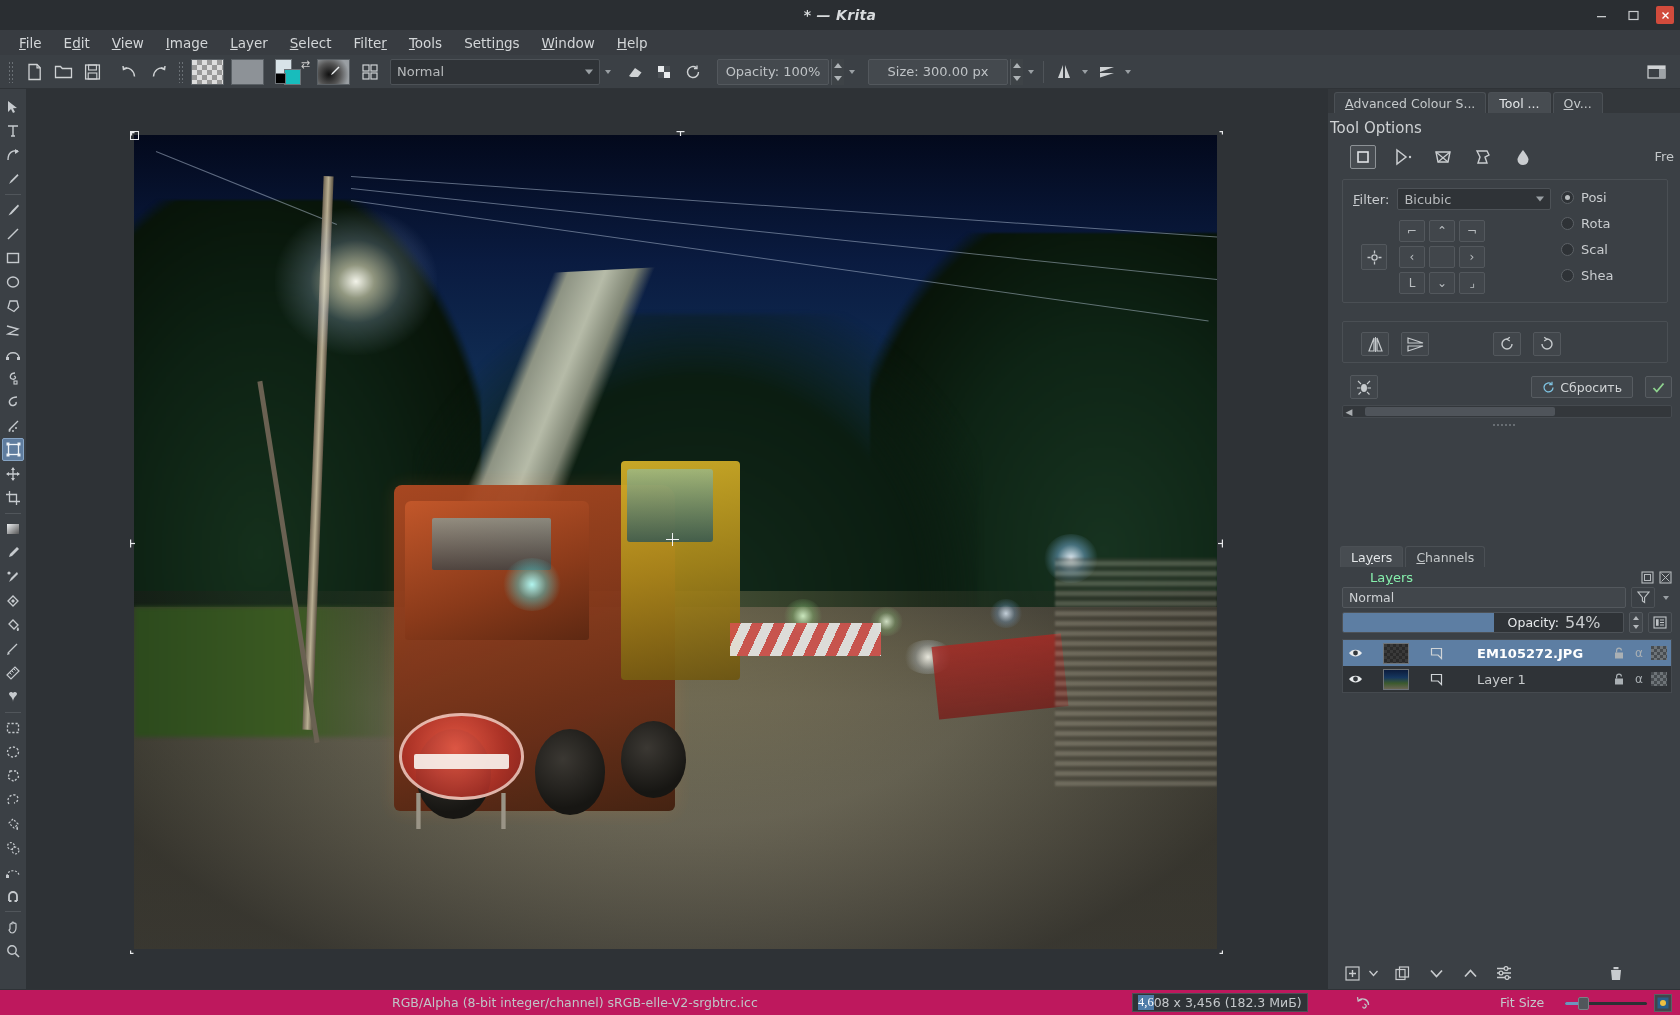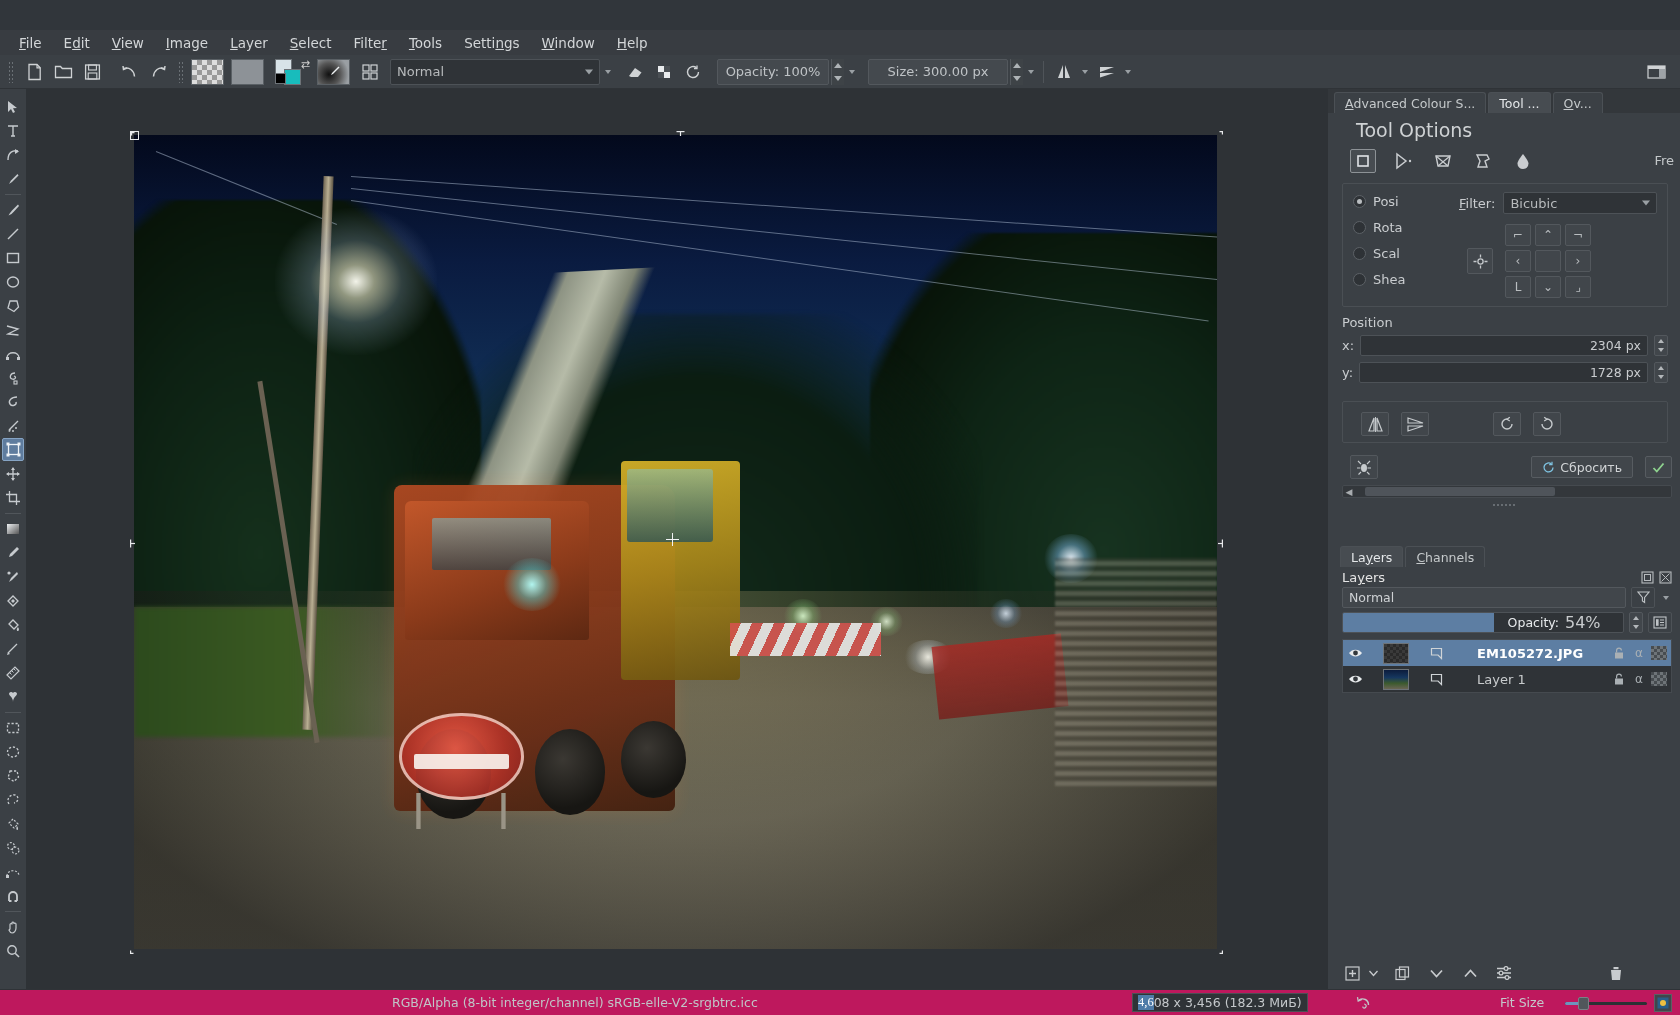--- a/index.html
+++ b/index.html
@@ -198,21 +198,21 @@
   .rightdock { position: absolute; right: 0; top: 89px; width: 352px; bottom: 26px; background: #3b4045; }
   .docktabs { display: flex; align-items: flex-end; height: 24px; padding-left: 6px; gap: 2px; background: #33373b; }
   .dtab {
     height: 21px; padding: 0 10px; display: flex; align-items: center;
     font-size: 12.5px; color: #c5c9cb; background: #3b4045;
     border: 1px solid #4b5055; border-bottom: none; border-radius: 3px 3px 0 0;
   }
   .dtab.active { background: #474c51; color: #e4e7e9; }
   .dtab u { text-decoration: underline; }
 
-  .panel-title { font-size: 19px; color: #cfd2d4; padding: 6px 0 4px 28px; }
+  .panel-title { font-size: 15px; color: #cfd2d4; padding: 6px 0 4px 2px; }
   .tool-shapes { display: flex; align-items: center; gap: 14px; padding: 4px 0 4px 22px; }
   .tshape { width: 26px; height: 24px; display: flex; align-items: center; justify-content: center;
     color: #cacdd0; border: 1px solid transparent; border-radius: 2px; }
   .tshape.active { border-color: #8d9296; background: #474c51; }
   .free-label { position:absolute; right: 4px; font-size: 13px; color: #c3c7c9; }
 
   .group-box { margin: 6px 12px 0 14px; border: 1px solid #4a4f54; border-radius: 2px; padding: 8px 10px; position: relative; }
   .row { display: flex; align-items: center; gap: 8px; }
   .lbl { font-size: 13px; color: #c9cccf; }
   .lbl u { text-decoration: underline; }
@@ -245,21 +245,21 @@
   .hscroll { height: 13px; margin: 6px 8px 0 14px; background:#33373b; border:1px solid #454a4f; border-radius:2px; display:flex; align-items:center; }
   .hscroll .thumb { height: 9px; margin-left: 10px; width: 190px; background:#4f545a; border-radius:2px; }
   .hscroll .arrow { width: 12px; text-align:center; font-size: 9px; color:#a8acaf; }
 
   .dotgrip { height: 7px; display:flex; align-items:center; justify-content:center; gap:2px; }
   .dotgrip span { width:2px;height:2px;background:#777d82;border-radius:50%; }
 
   
   .layers-dock { position:absolute; left:0; right:0; top:454px; bottom:0; background:#3b4045; }
   .layers-head { display:flex; align-items:center; justify-content:space-between; padding: 3px 8px 2px 14px; }
-  .layers-head .ltitle { font-size: 13px; color:#e5e5e5; }
+  .layers-head .ltitle { font-size: 13px; color:#86efac;margin-left:28px; }
   .layers-head .hicons { display:flex; gap:5px; color:#b6babd; }
   .blend-row { display:flex; align-items:center; gap:5px; padding: 0 8px 0 14px; }
   .blend-combo { flex:1; height:21px; background:#41464b; border:1px solid #53585d; border-radius:2px;
     display:flex; align-items:center; padding:0 6px; font-size:12.5px; color:#ced1d4; position:relative; }
   .opacity-row { display:flex; align-items:center; gap:5px; padding: 4px 8px 4px 14px; }
   .opacity-slider { flex:1; height:21px; background:#2f3337; border:1px solid #4d5257; border-radius:2px;
     position:relative; display:flex; align-items:center; overflow:hidden; }
   .opacity-fill { position:absolute; left:0; top:0; bottom:0; width:54%; background:#5d7ea3; }
   .opacity-lbl { position:relative; z-index:2; width:100%; display:flex; align-items:center; gap:6px; }
   .opacity-lbl .t { flex:1; text-align:right; font-size:12.5px; color:#e7eaec; }
@@ -307,20 +307,40 @@
   .sb-zoomicon { position:absolute; left: 1654px; width:18px;height:18px; border:1px solid #5b6065; background:#41464b;
     display:flex;align-items:center;justify-content:center; }
 
   svg { display:block; }
 </style>
 </head>
 <body>
 
 <div id="app">
 
+  <div class="titlebar">
+    <div class="title">* — Krita</div>
+    <div class="win-btns">
+      <div class="win-btn">
+        <svg width="11" height="11" viewBox="0 0 11 11">
+            <rect x="1" y="6" width="9" height="1.3" fill="#c8cbcd"></rect>
+          </svg>
+      </div>
+      <div class="win-btn">
+        <svg width="11" height="11" viewBox="0 0 11 11">
+            <rect x="1" y="1.5" width="9" height="8" fill="none" stroke="#c8cbcd" stroke-width="1.2"></rect>
+          </svg>
+      </div>
+      <div class="win-btn close">
+        <svg width="11" height="11" viewBox="0 0 11 11">
+            <path d="M2.5 2.5 L8.5 8.5 M8.5 2.5 L2.5 8.5" stroke="#fff" stroke-width="1.4"></path>
+          </svg>
+      </div>
+    </div>
+  </div>
 
   <div class="menubar">
     <div class="menu-item"><u>F</u><span>ile</span></div>
     <div class="menu-item">E<u>d</u>it</div>
     <div class="menu-item"><u>V</u>iew</div>
     <div class="menu-item"><u>I</u>mage</div>
     <div class="menu-item"><u>L</u>ayer</div>
     <div class="menu-item"><u>S</u>elect</div>
     <div class="menu-item">Filte<u>r</u></div>
     <div class="menu-item"><u>T</u>ools</div>
@@ -825,38 +845,20 @@
         <div class="tshape">
           <svg width="16" height="18" viewBox="0 0 16 18">
               <path d="M8 2 C12 7 13.5 10 13.5 11.5 A5.5 5.5 0 0 1 2.5 11.5 C2.5 10 4 7 8 2z" fill="#cacdd0"></path>
             </svg>
           </div>
       </div>
       <div class="free-label" style="top:8px; right:6px;">Fre</div>
     </div>
 
     <div class="group-box" style="display:flex; gap:10px;">
-      <div style="width:96px; padding-top:2px;">
-        <div class="radio-row">
-          <span class="radio on"></span>
-          <span class="lbl">Posi</span>
-        </div>
-        <div class="radio-row">
-          <span class="radio"></span>
-          <span class="lbl">Rota</span>
-        </div>
-        <div class="radio-row">
-          <span class="radio"></span>
-          <span class="lbl">Scal</span>
-        </div>
-        <div class="radio-row">
-          <span class="radio"></span>
-          <span class="lbl">Shea</span>
-        </div>
-      </div>
       <div style="flex:1;">
         <div class="row" style="margin-bottom:10px;">
           <span class="lbl"><u>F</u>ilter:</span>
           <div class="combo" style="flex:1; height:22px;">
             <span>Bicubic</span>
             <span class="caret"></span>
           </div>
         </div>
         <div class="row" style="gap:12px; padding-left:8px;">
           <div class="anchor-btn">
@@ -871,45 +873,40 @@
             <div class="nbtn">¬</div>
             <div class="nbtn">‹</div>
             <div class="nbtn"></div>
             <div class="nbtn">›</div>
             <div class="nbtn">L</div>
             <div class="nbtn">⌄</div>
             <div class="nbtn">⌟</div>
           </div>
         </div>
       </div>
-    </div>
-
-    <div style="padding: 8px 12px 0 14px;">
-      <div class="lbl" style="margin-bottom:5px;">Position</div>
-      <div class="spin-row">
-        <span class="lbl">x:</span>
-        <div class="spin-box">
-          <span>2304 px</span>
-        </div>
-        <div class="spin-stepper">
-            <i class="up"></i>
-            <i class="dn"></i>
-          </div>
-      </div>
-      <div class="spin-row">
-        <span class="lbl">y:</span>
-        <div class="spin-box">
-          <span>1728 px</span>
-        </div>
-        <div class="spin-stepper">
-            <i class="up"></i>
-            <i class="dn"></i>
-          </div>
-      </div>
-    </div>
+      <div style="width:96px; padding-top:2px;">
+        <div class="radio-row">
+          <span class="radio on"></span>
+          <span class="lbl">Posi</span>
+        </div>
+        <div class="radio-row">
+          <span class="radio"></span>
+          <span class="lbl">Rota</span>
+        </div>
+        <div class="radio-row">
+          <span class="radio"></span>
+          <span class="lbl">Scal</span>
+        </div>
+        <div class="radio-row">
+          <span class="radio"></span>
+          <span class="lbl">Shea</span>
+        </div>
+      </div>
+    </div>
+
 
     <div class="group-box" style="margin-top:18px; padding:6px 8px;">
       <div class="flip-row">
         <div class="fbtn">
           <svg width="17" height="15" viewBox="0 0 17 15">
               <path d="M7 1 L2 14 H7z" fill="none" stroke="#c6cacd" stroke-width="1.2"></path>
               <path d="M10 1 L15 14 H10z" fill="none" stroke="#c6cacd" stroke-width="1.2"></path>
               <path d="M8.5 0 V15" stroke="#c6cacd" stroke-width="1"></path>
             </svg>
           </div>

